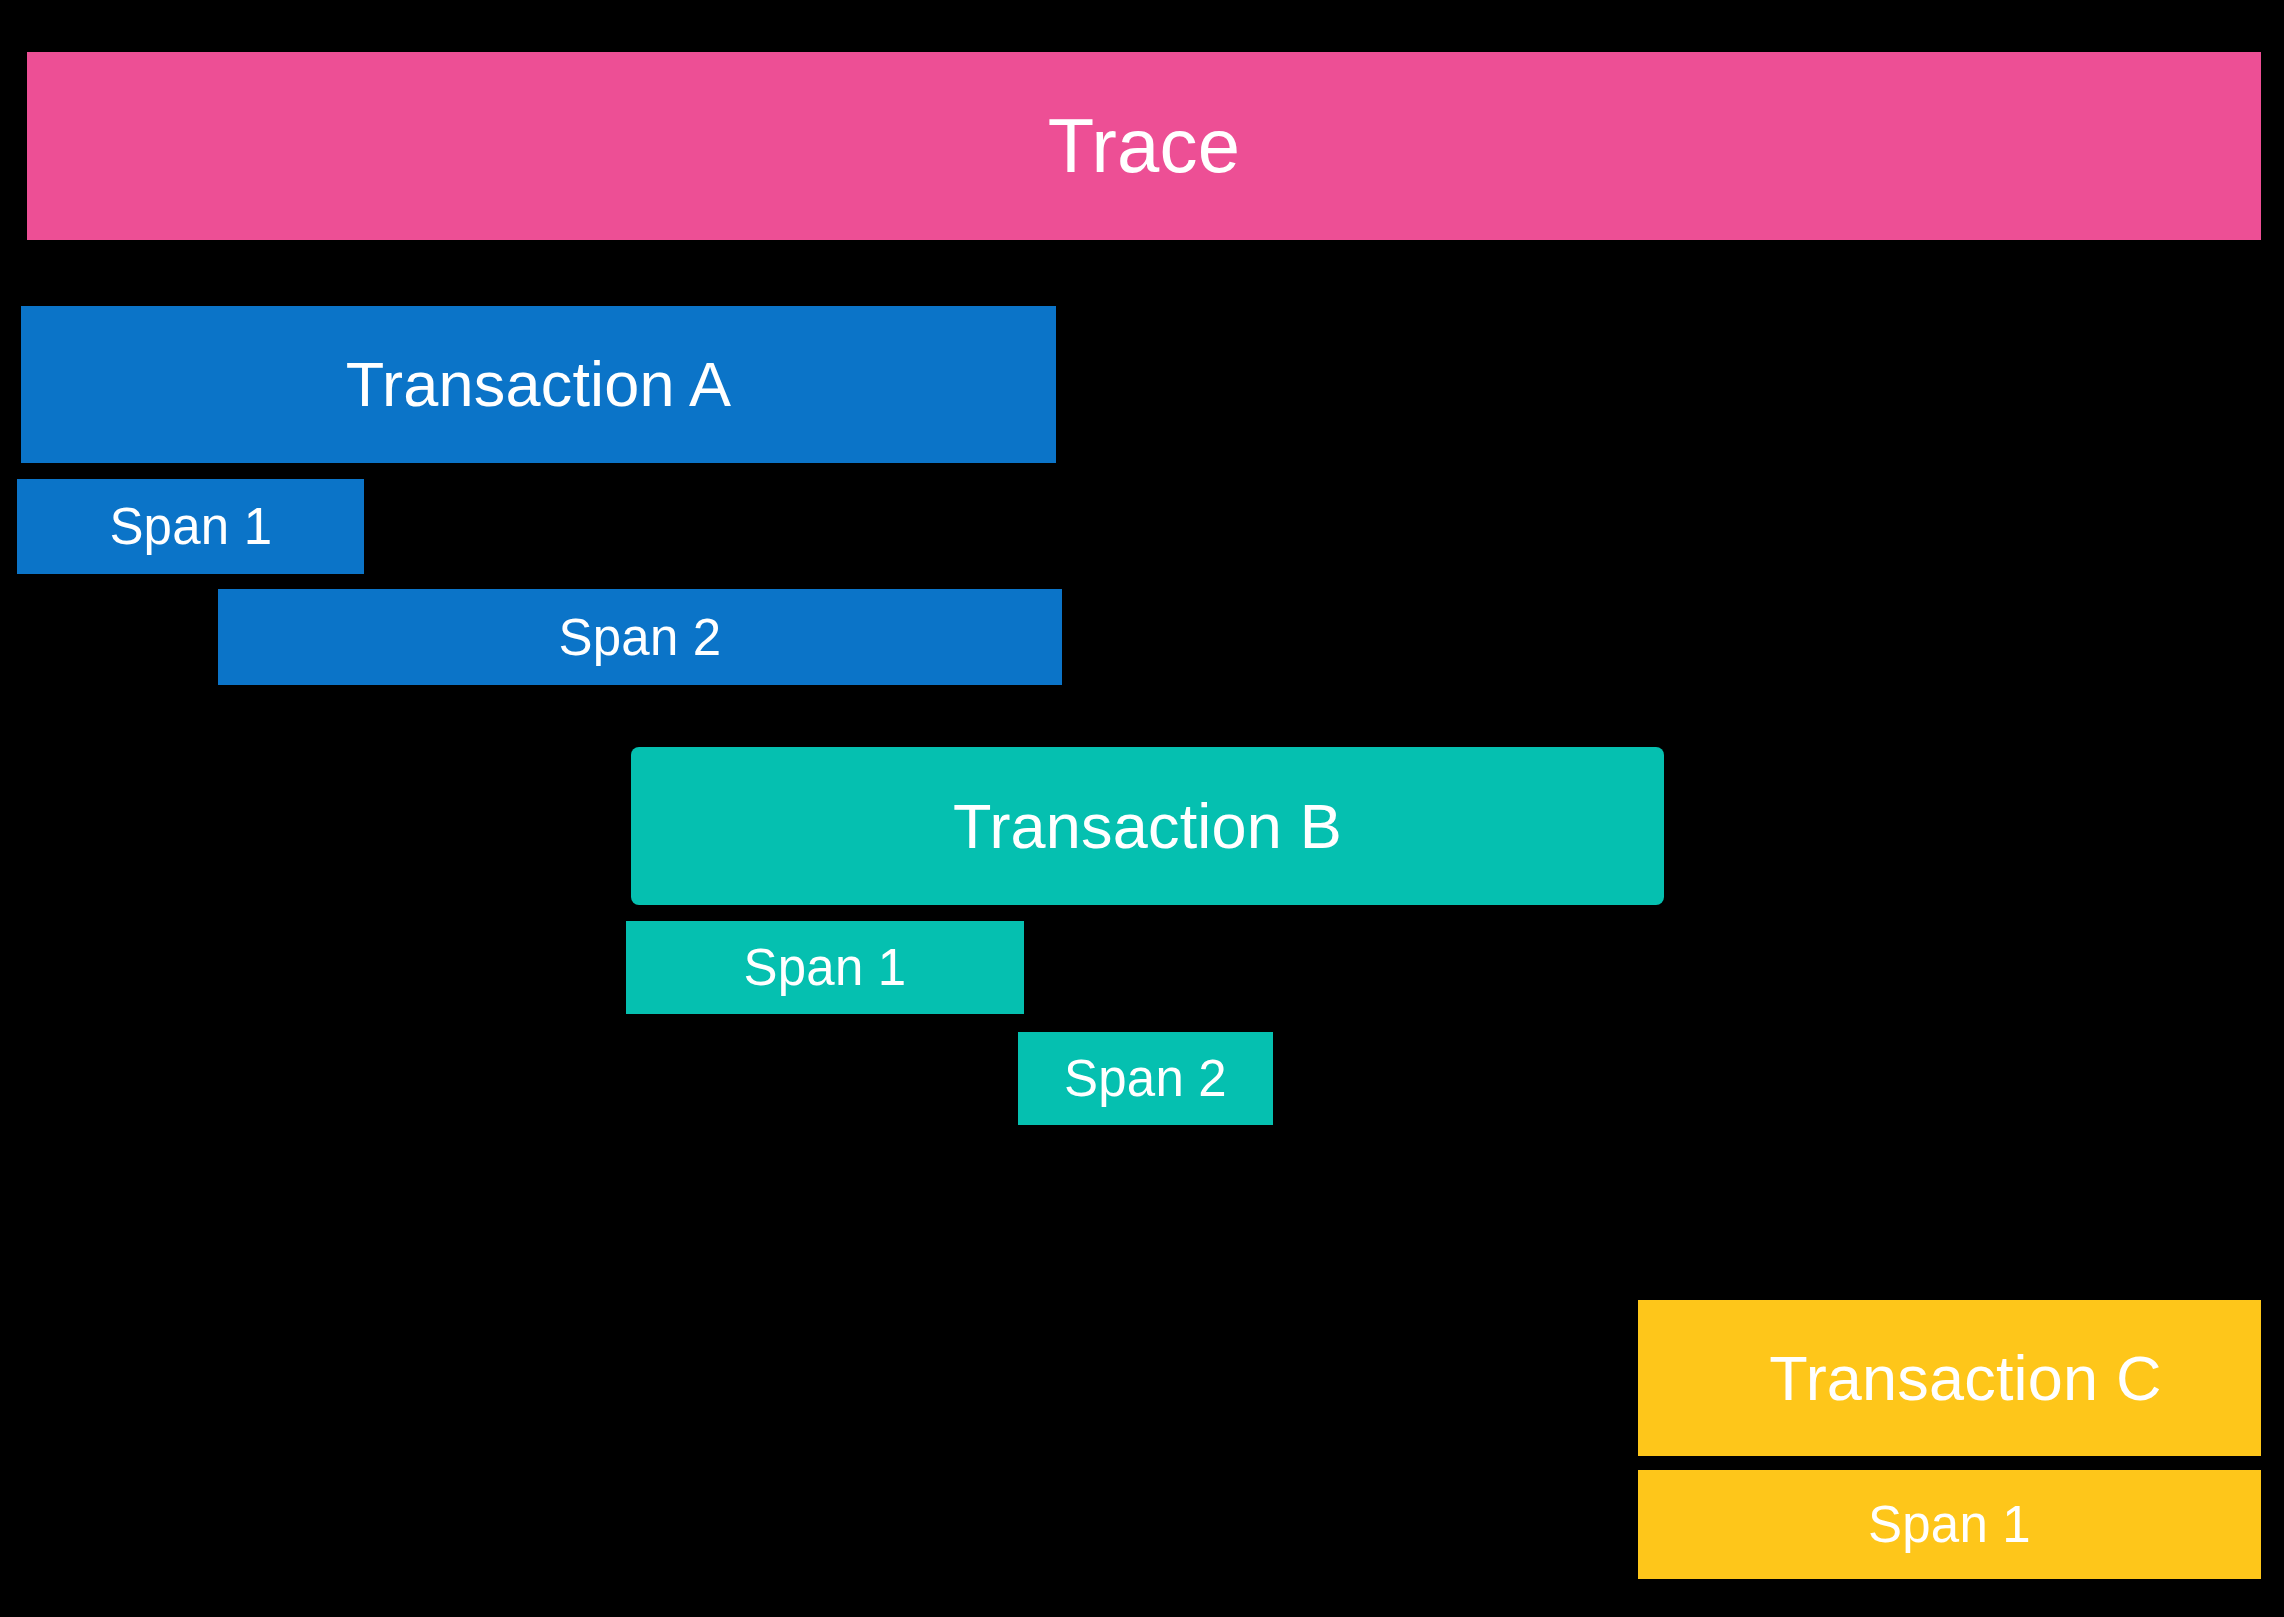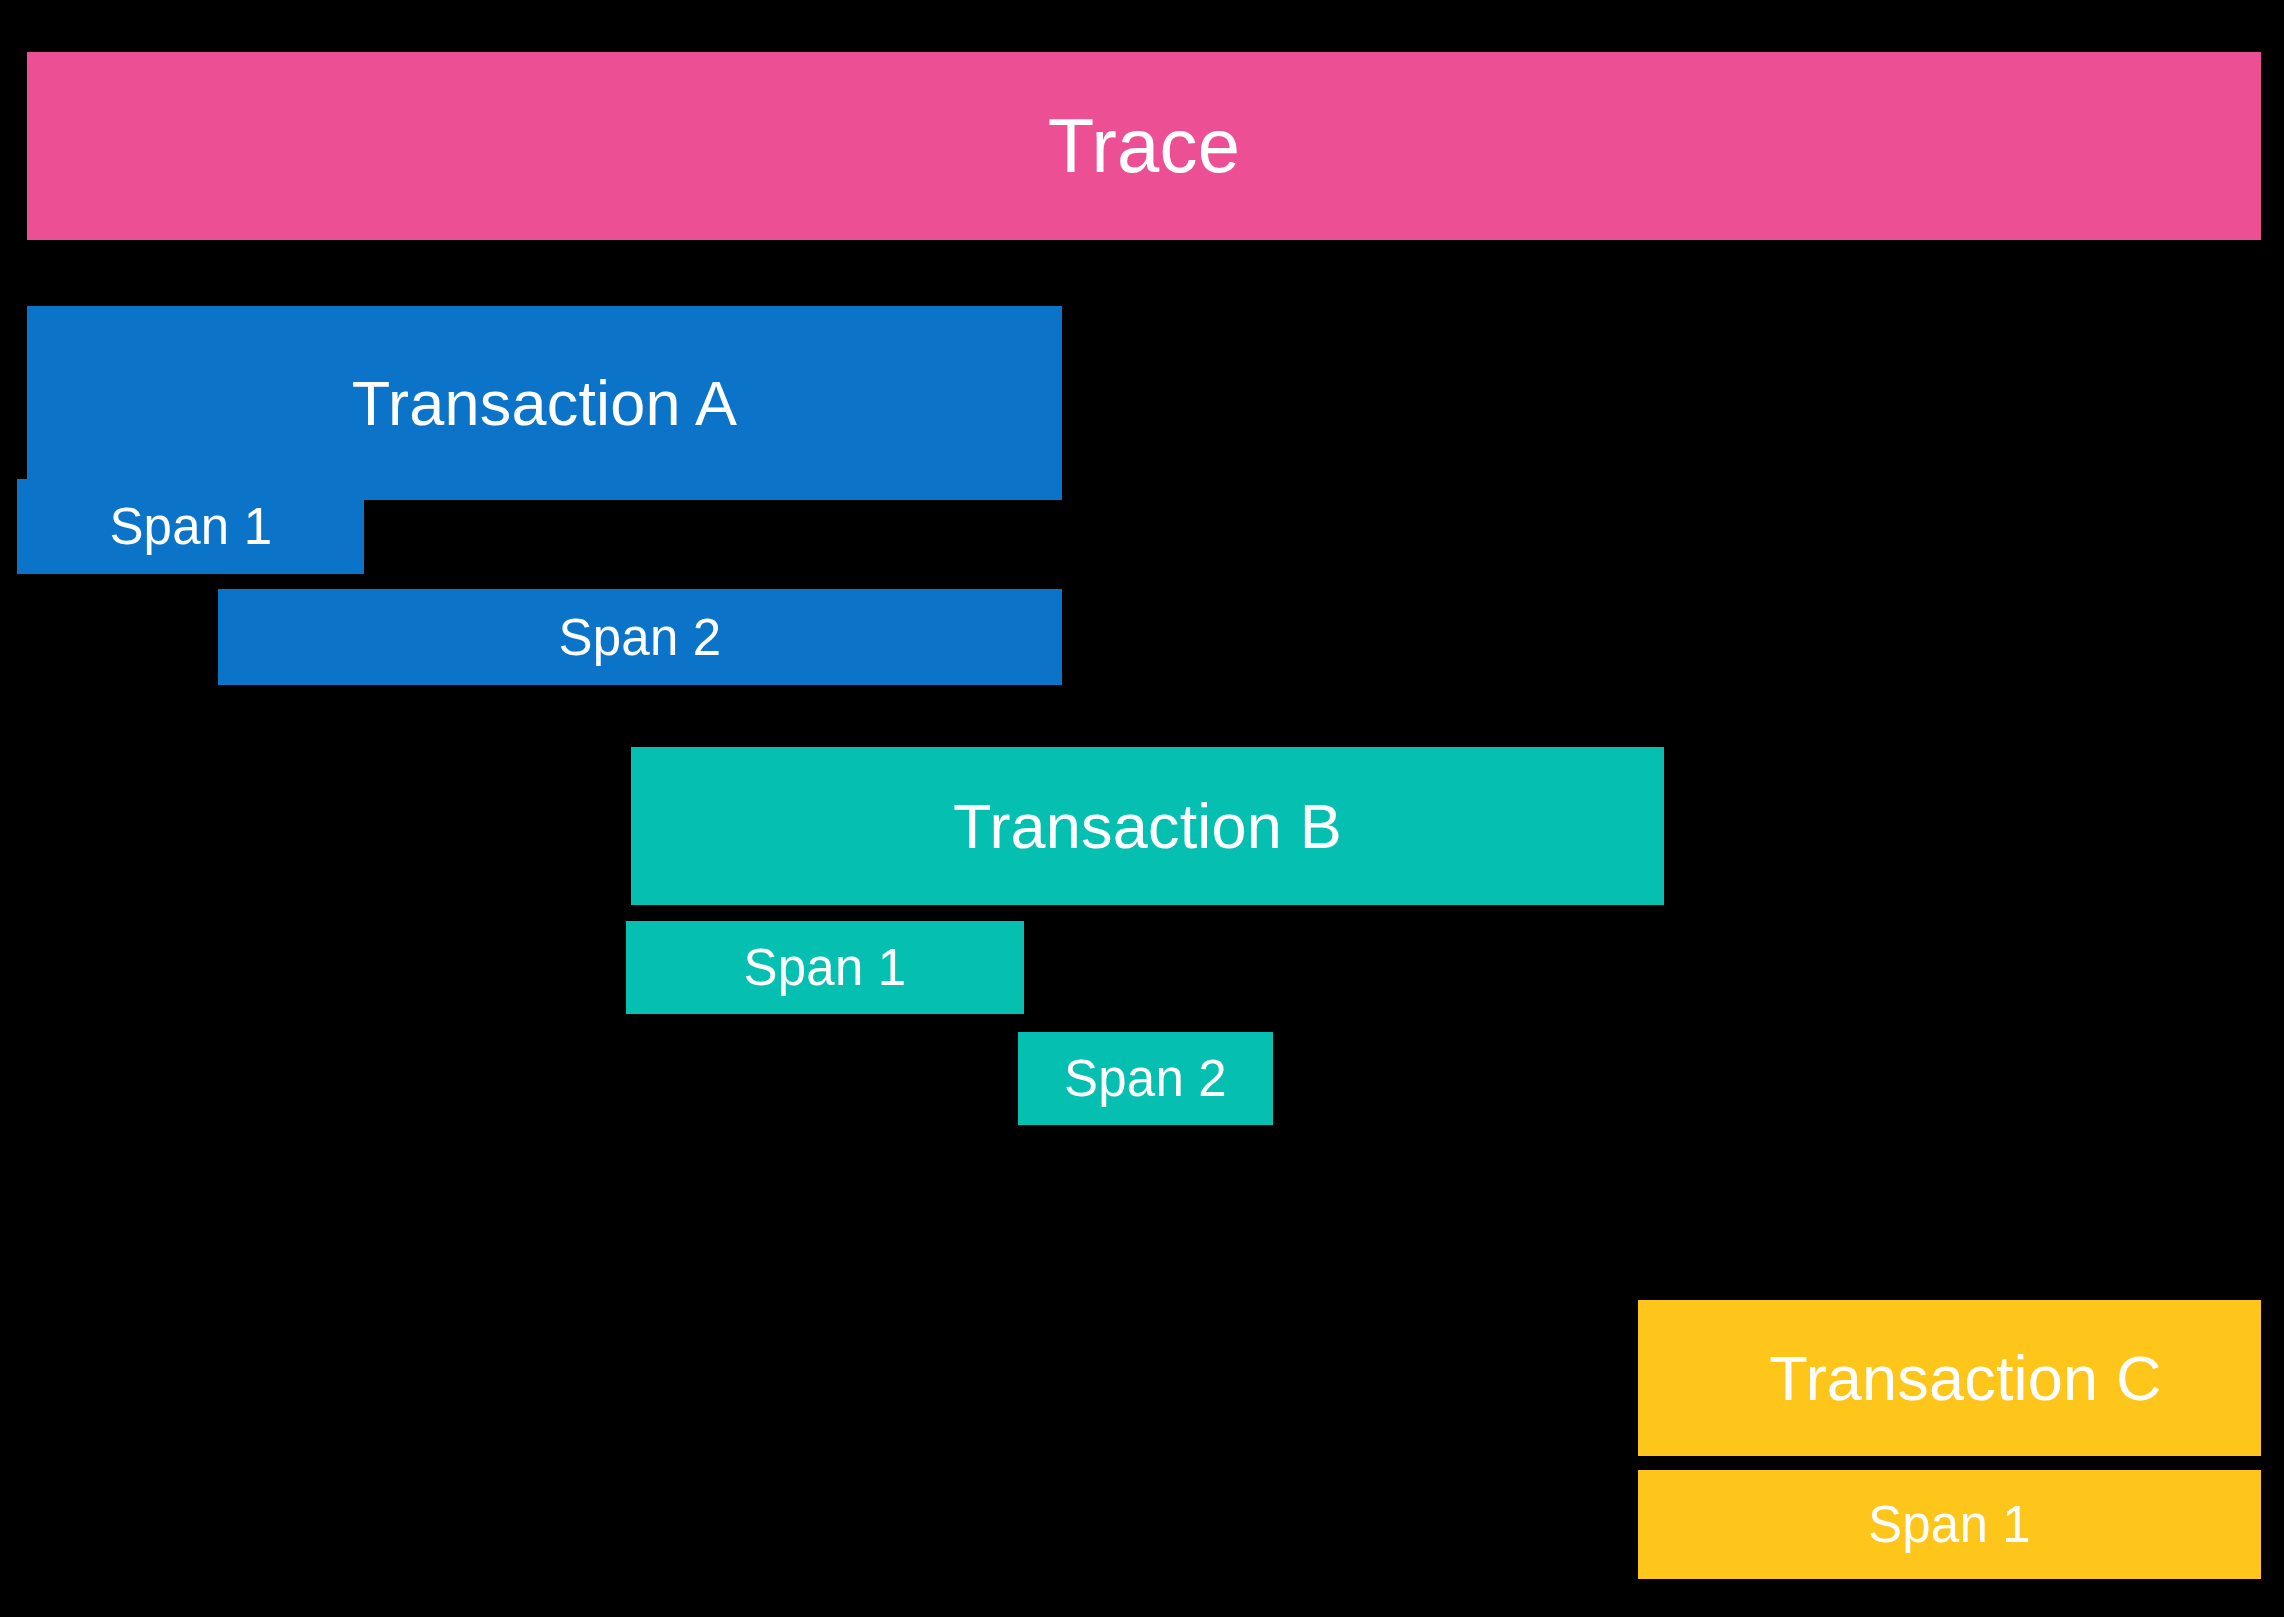--- a/index.html
+++ b/index.html
@@ -30,30 +30,30 @@
     letter-spacing: 0.2px;
   }
   .bar-label {
     color: #ffffff;
     font-weight: 400;
   }
   
   .trace       { left: 27px;   top: 52px;   width: 2234px; height: 188px; }
   .trace .bar-label { font-size: 76px; }
 
-  .txn-a       { left: 27px;   top: 306px;  width: 1035px; height: 194px; }
+  .txn-a       { left: 21px;   top: 306px;  width: 1035px; height: 157px; }
   .txn-a .bar-label { font-size: 63px; }
 
   .a-span-1    { left: 17.3px;   top: 479px;  width: 347px;  height: 95px; }
   .a-span-1 .bar-label { font-size: 51px; }
 
   .a-span-2    { left: 218px;  top: 589px;  width: 844px; height: 96px; }
   .a-span-2 .bar-label { font-size: 51px; }
 
-  .txn-b       { left: 631px;  top: 747px;  width: 1033px; height: 158px; }
+  .txn-b       { left: 631px;  top: 747px;  width: 1033px; height: 158px; border-radius: 8px; }
   .txn-b .bar-label { font-size: 63px; }
 
   .b-span-1    { left: 626px;  top: 921px; width: 398px;  height: 93px; }
   .b-span-1 .bar-label { font-size: 51px; }
 
   .b-span-2    { left: 1018px; top: 1032px; width: 255px;  height: 93px; }
   .b-span-2 .bar-label { font-size: 51px; }
 
   .b-span-3    { left: 1274px; top: 1142px; width: 391px;  height: 95px; }
   .b-span-3 .bar-label { font-size: 51px; }

